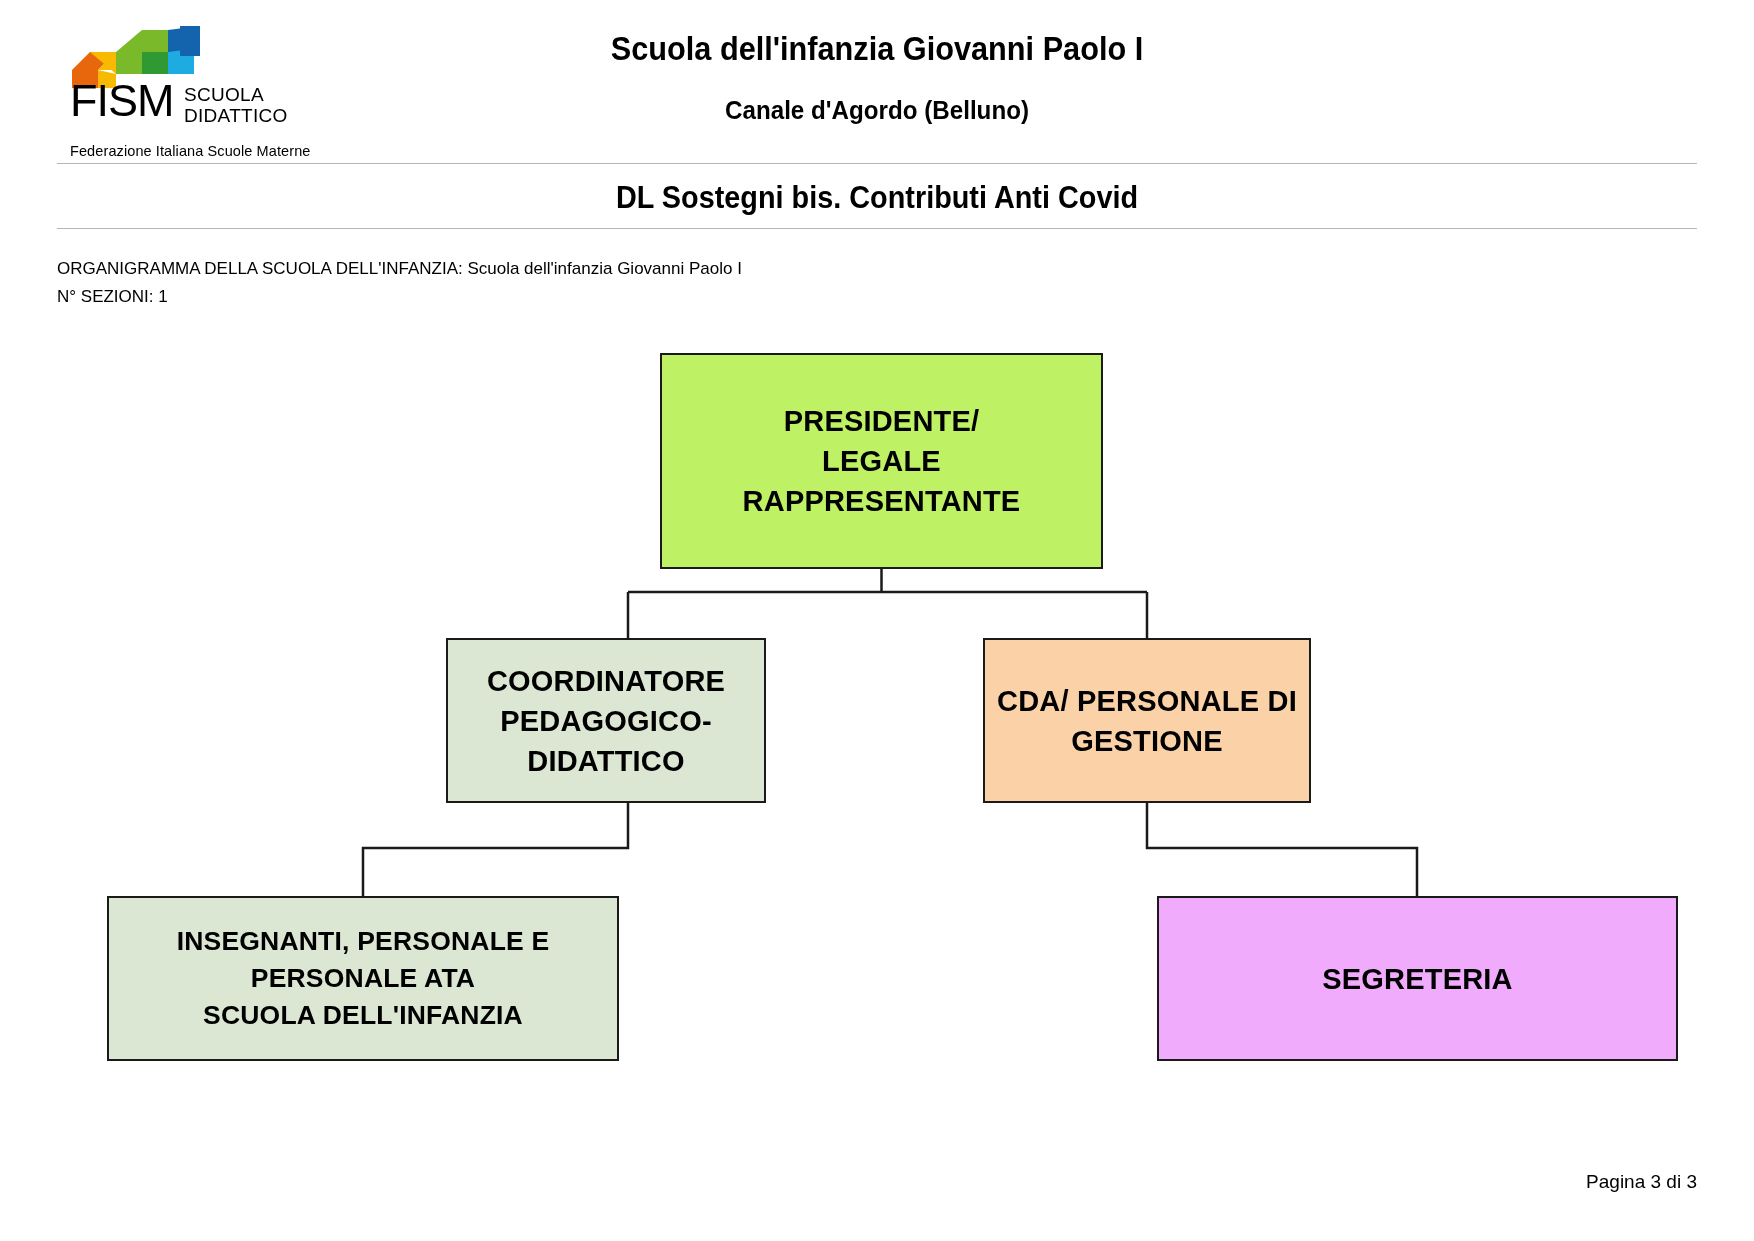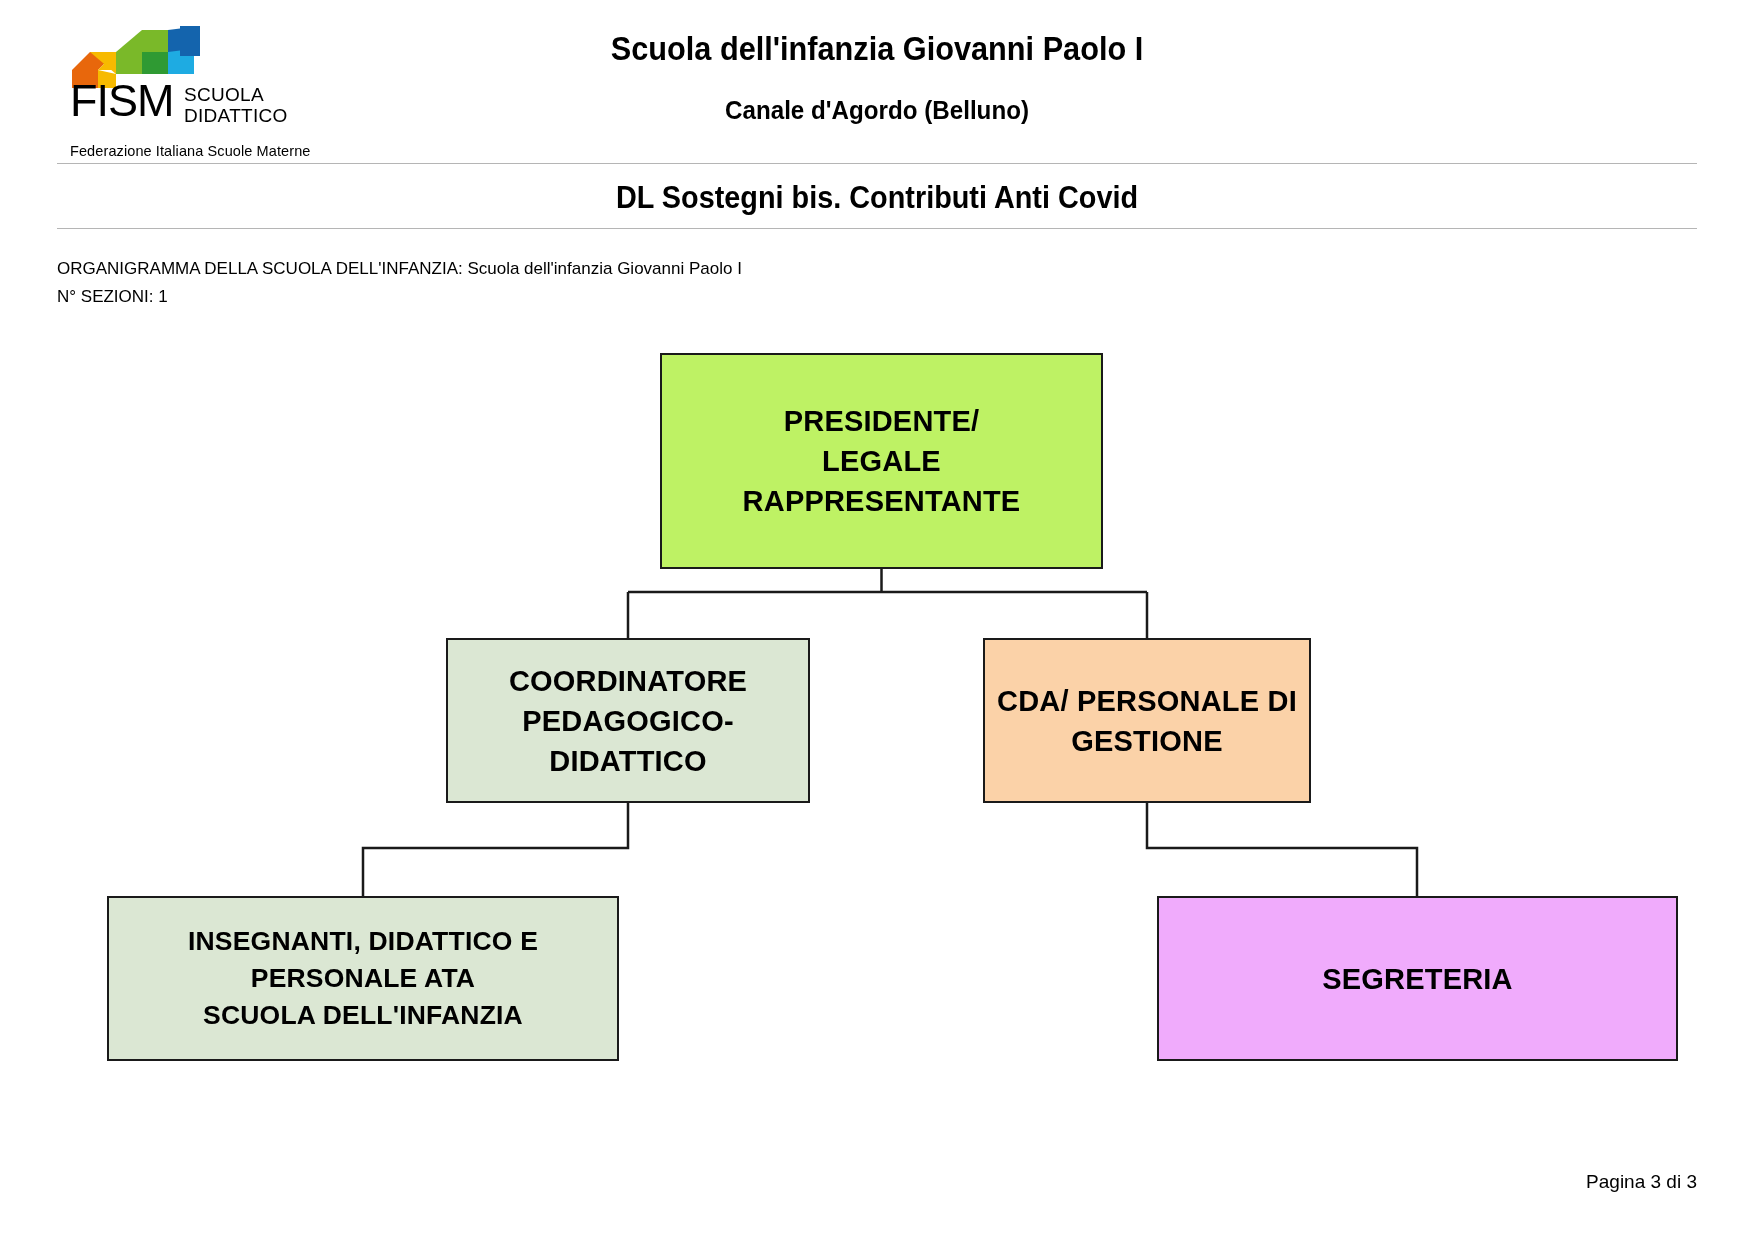--- a/index.html
+++ b/index.html
@@ -166,21 +166,21 @@
     box-sizing: border-box;
   }
 
   #node-presidente {
     left: 660px; top: 353px; width: 443px; height: 216px;
     background: #bef264;
     font-size: 29px;
     line-height: 40px;
   }
   #node-coordinatore {
-    left: 446px; top: 638px; width: 364px; height: 165px;
+    left: 446px; top: 638px; width: 320px; height: 165px;
     background: #dbe7d3;
     font-size: 29px;
     line-height: 40px;
   }
   #node-cda {
     left: 983px; top: 638px; width: 328px; height: 165px;
     background: #fbd2a8;
     font-size: 29px;
     line-height: 40px;
   }
@@ -291,21 +291,21 @@
 
     <div class="node" id="node-cda">
       <div class="node-text">
         <div>CDA/ PERSONALE DI</div>
         <div>GESTIONE</div>
       </div>
     </div>
 
     <div class="node" id="node-insegnanti">
       <div class="node-text">
-        <div>INSEGNANTI, DIDATTICO E</div>
+        <div>INSEGNANTI, PERSONALE E</div>
         <div>PERSONALE ATA</div>
         <div>SCUOLA DELL'INFANZIA</div>
       </div>
     </div>
 
     <div class="node" id="node-segreteria">
       <div class="node-text">
         <div>SEGRETERIA</div>
       </div>
     </div>

